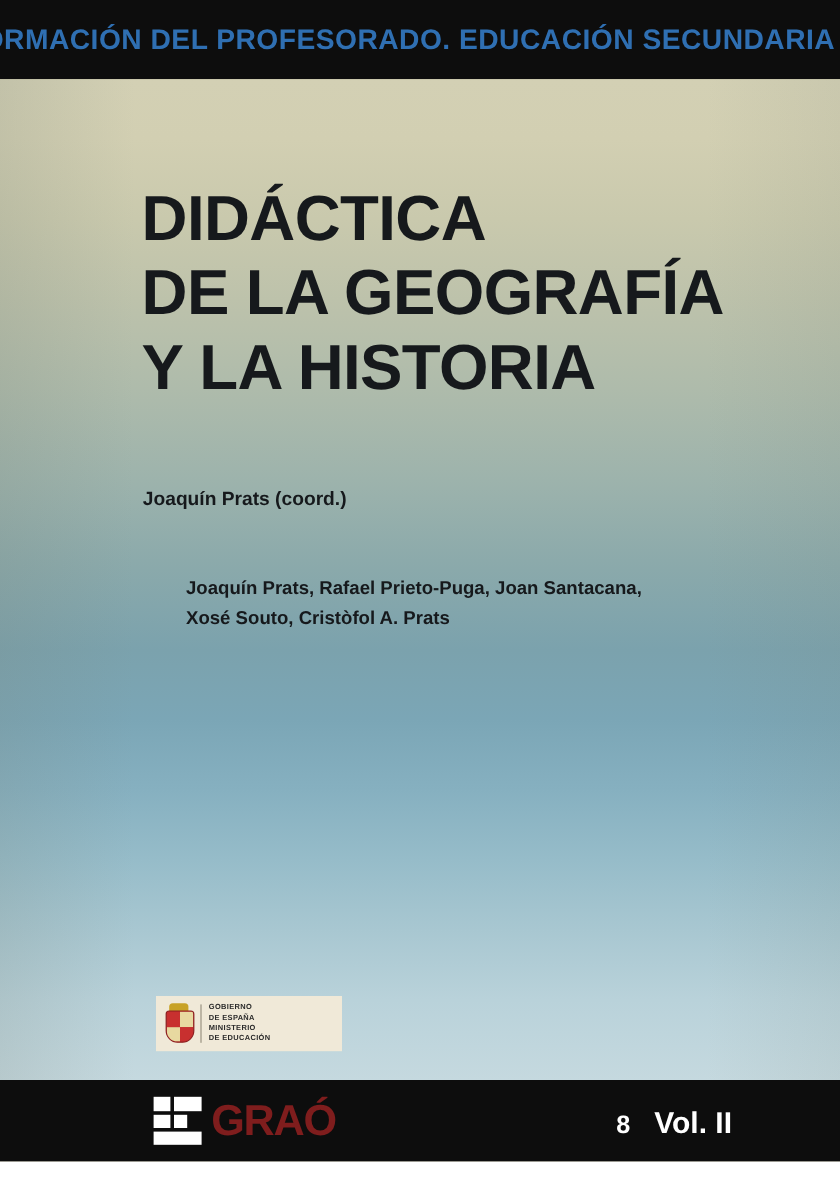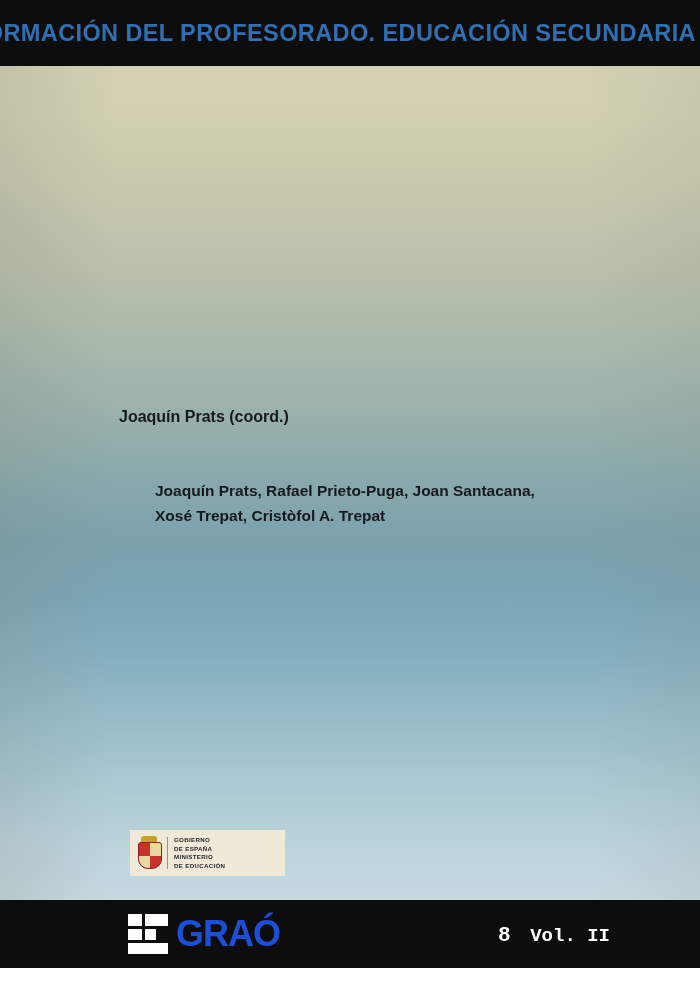--- a/index.html
+++ b/index.html
@@ -193,21 +193,21 @@
     width: 40px;
     height: 40px;
     position: relative;
     margin-right: 8px;
   }
   .grao-mark .b {
     position: absolute;
     background: #ffffff;
   }
   .grao-text {
-    color: #1d4ed8;
+    color: #7f1d1d;
     font-size: 36px;
     font-weight: bold;
     letter-spacing: -1px;
     font-family: "Liberation Sans", sans-serif;
     line-height: 36px;
   }
   .vol-info {
     position: absolute;
     right: 90px;
     top: 922px;
@@ -215,23 +215,23 @@
     align-items: baseline;
     color: #ffffff;
   }
   .vol-number {
     font-size: 21px;
     font-weight: bold;
     margin-right: 20px;
     font-family: "Liberation Sans", sans-serif;
   }
   .vol-label {
-    font-size: 19px;
-    font-weight: bold;
-    font-family: Liberation Mono, monospace;
+    font-size: 25px;
+    font-weight: bold;
+    font-family: Liberation Sans, sans-serif;
   }
   .footer-white {
     position: absolute;
     left: 0;
     top: 968px;
     width: 700px;
     height: 32px;
     background: #ffffff;
   }
 </style>
@@ -240,26 +240,31 @@
 
 <div class="cover">
 
   <div class="top-banner">
     <div class="top-banner-text">FORMACIÓN DEL PROFESORADO. EDUCACIÓN SECUNDARIA</div>
   </div>
 
   <div class="bg"></div>
   <div class="bg-shade"></div>
 
+  <div class="title-block">
+    <div class="title-line">DIDÁCTICA</div>
+    <div class="title-line">DE LA GEOGRAFÍA</div>
+    <div class="title-line">Y LA HISTORIA</div>
+  </div>
 
   <div class="coordinator">Joaquín Prats (coord.)</div>
 
   <div class="authors">
     <div>Joaquín Prats, Rafael Prieto-Puga, Joan Santacana,</div>
-    <div>Xosé Trepat, Cristòfol A. Trepat</div>
+    <div>Xosé Souto, Cristòfol A. Prats</div>
   </div>
 
   <div class="ministry">
     <div class="shield">
       <div class="crown"></div>
       <div class="body">
         <div class="q q1"></div>
         <div class="q q2"></div>
         <div class="q q3"></div>
         <div class="q q4"></div>

